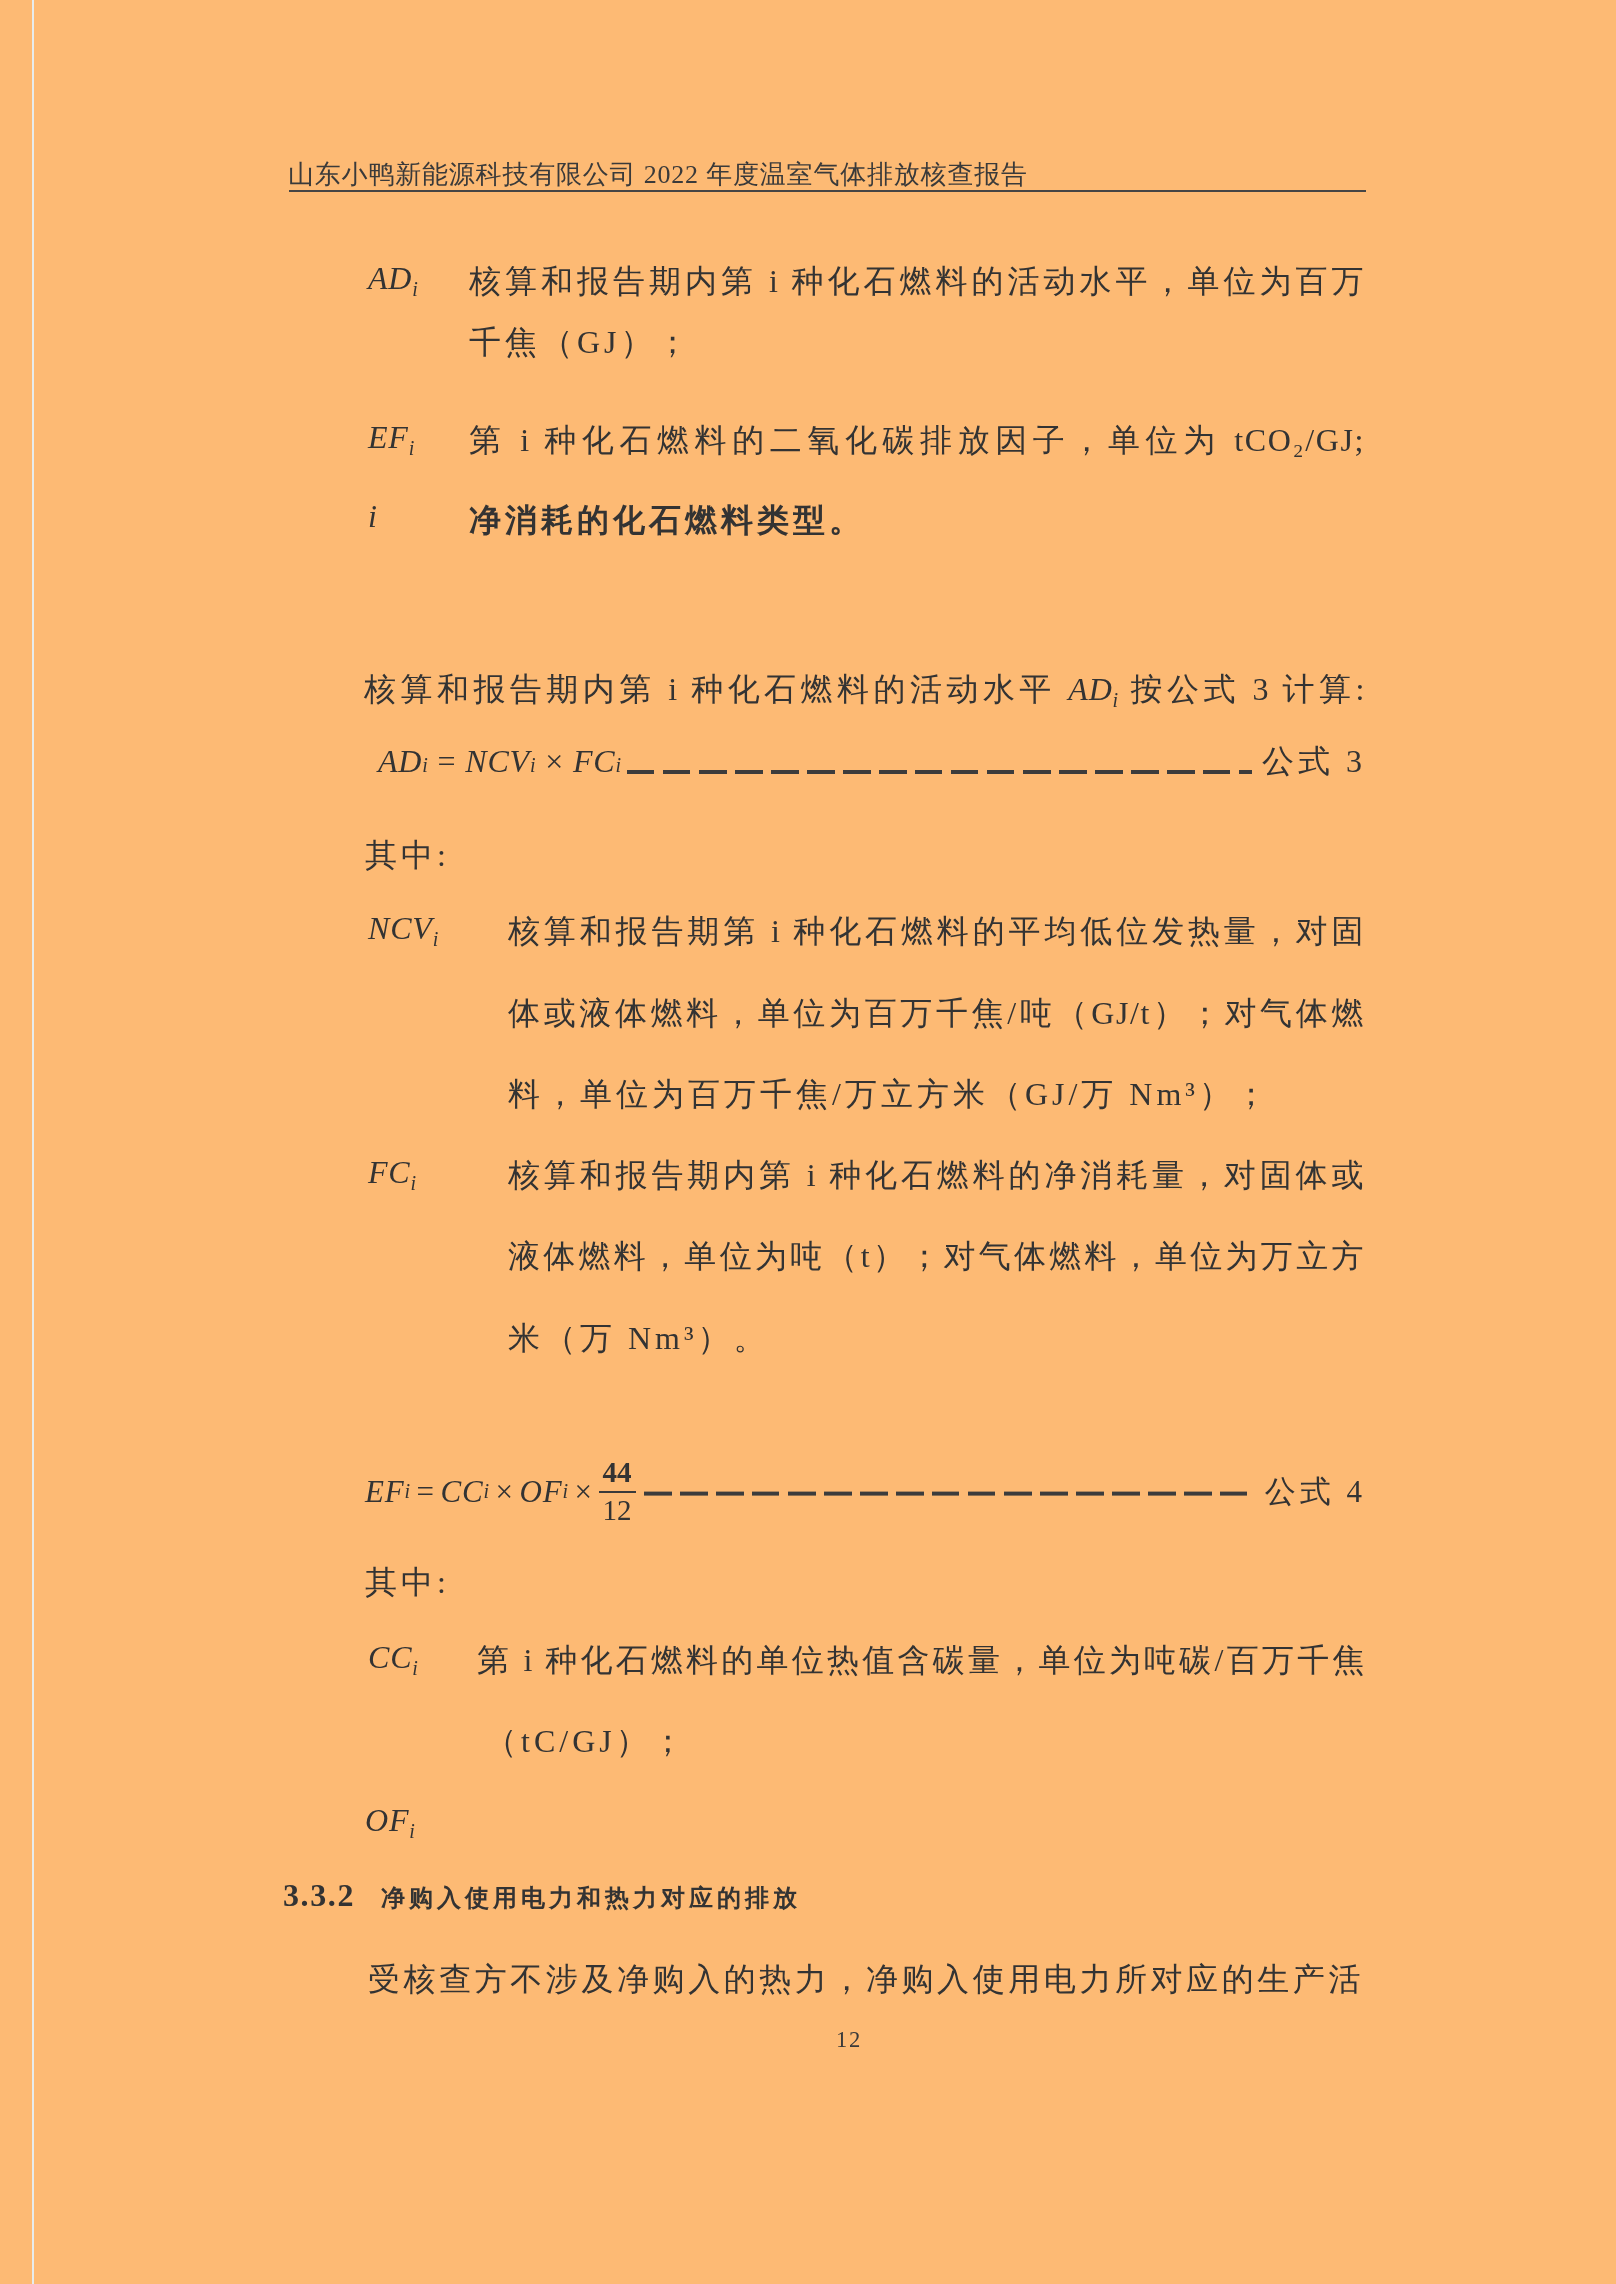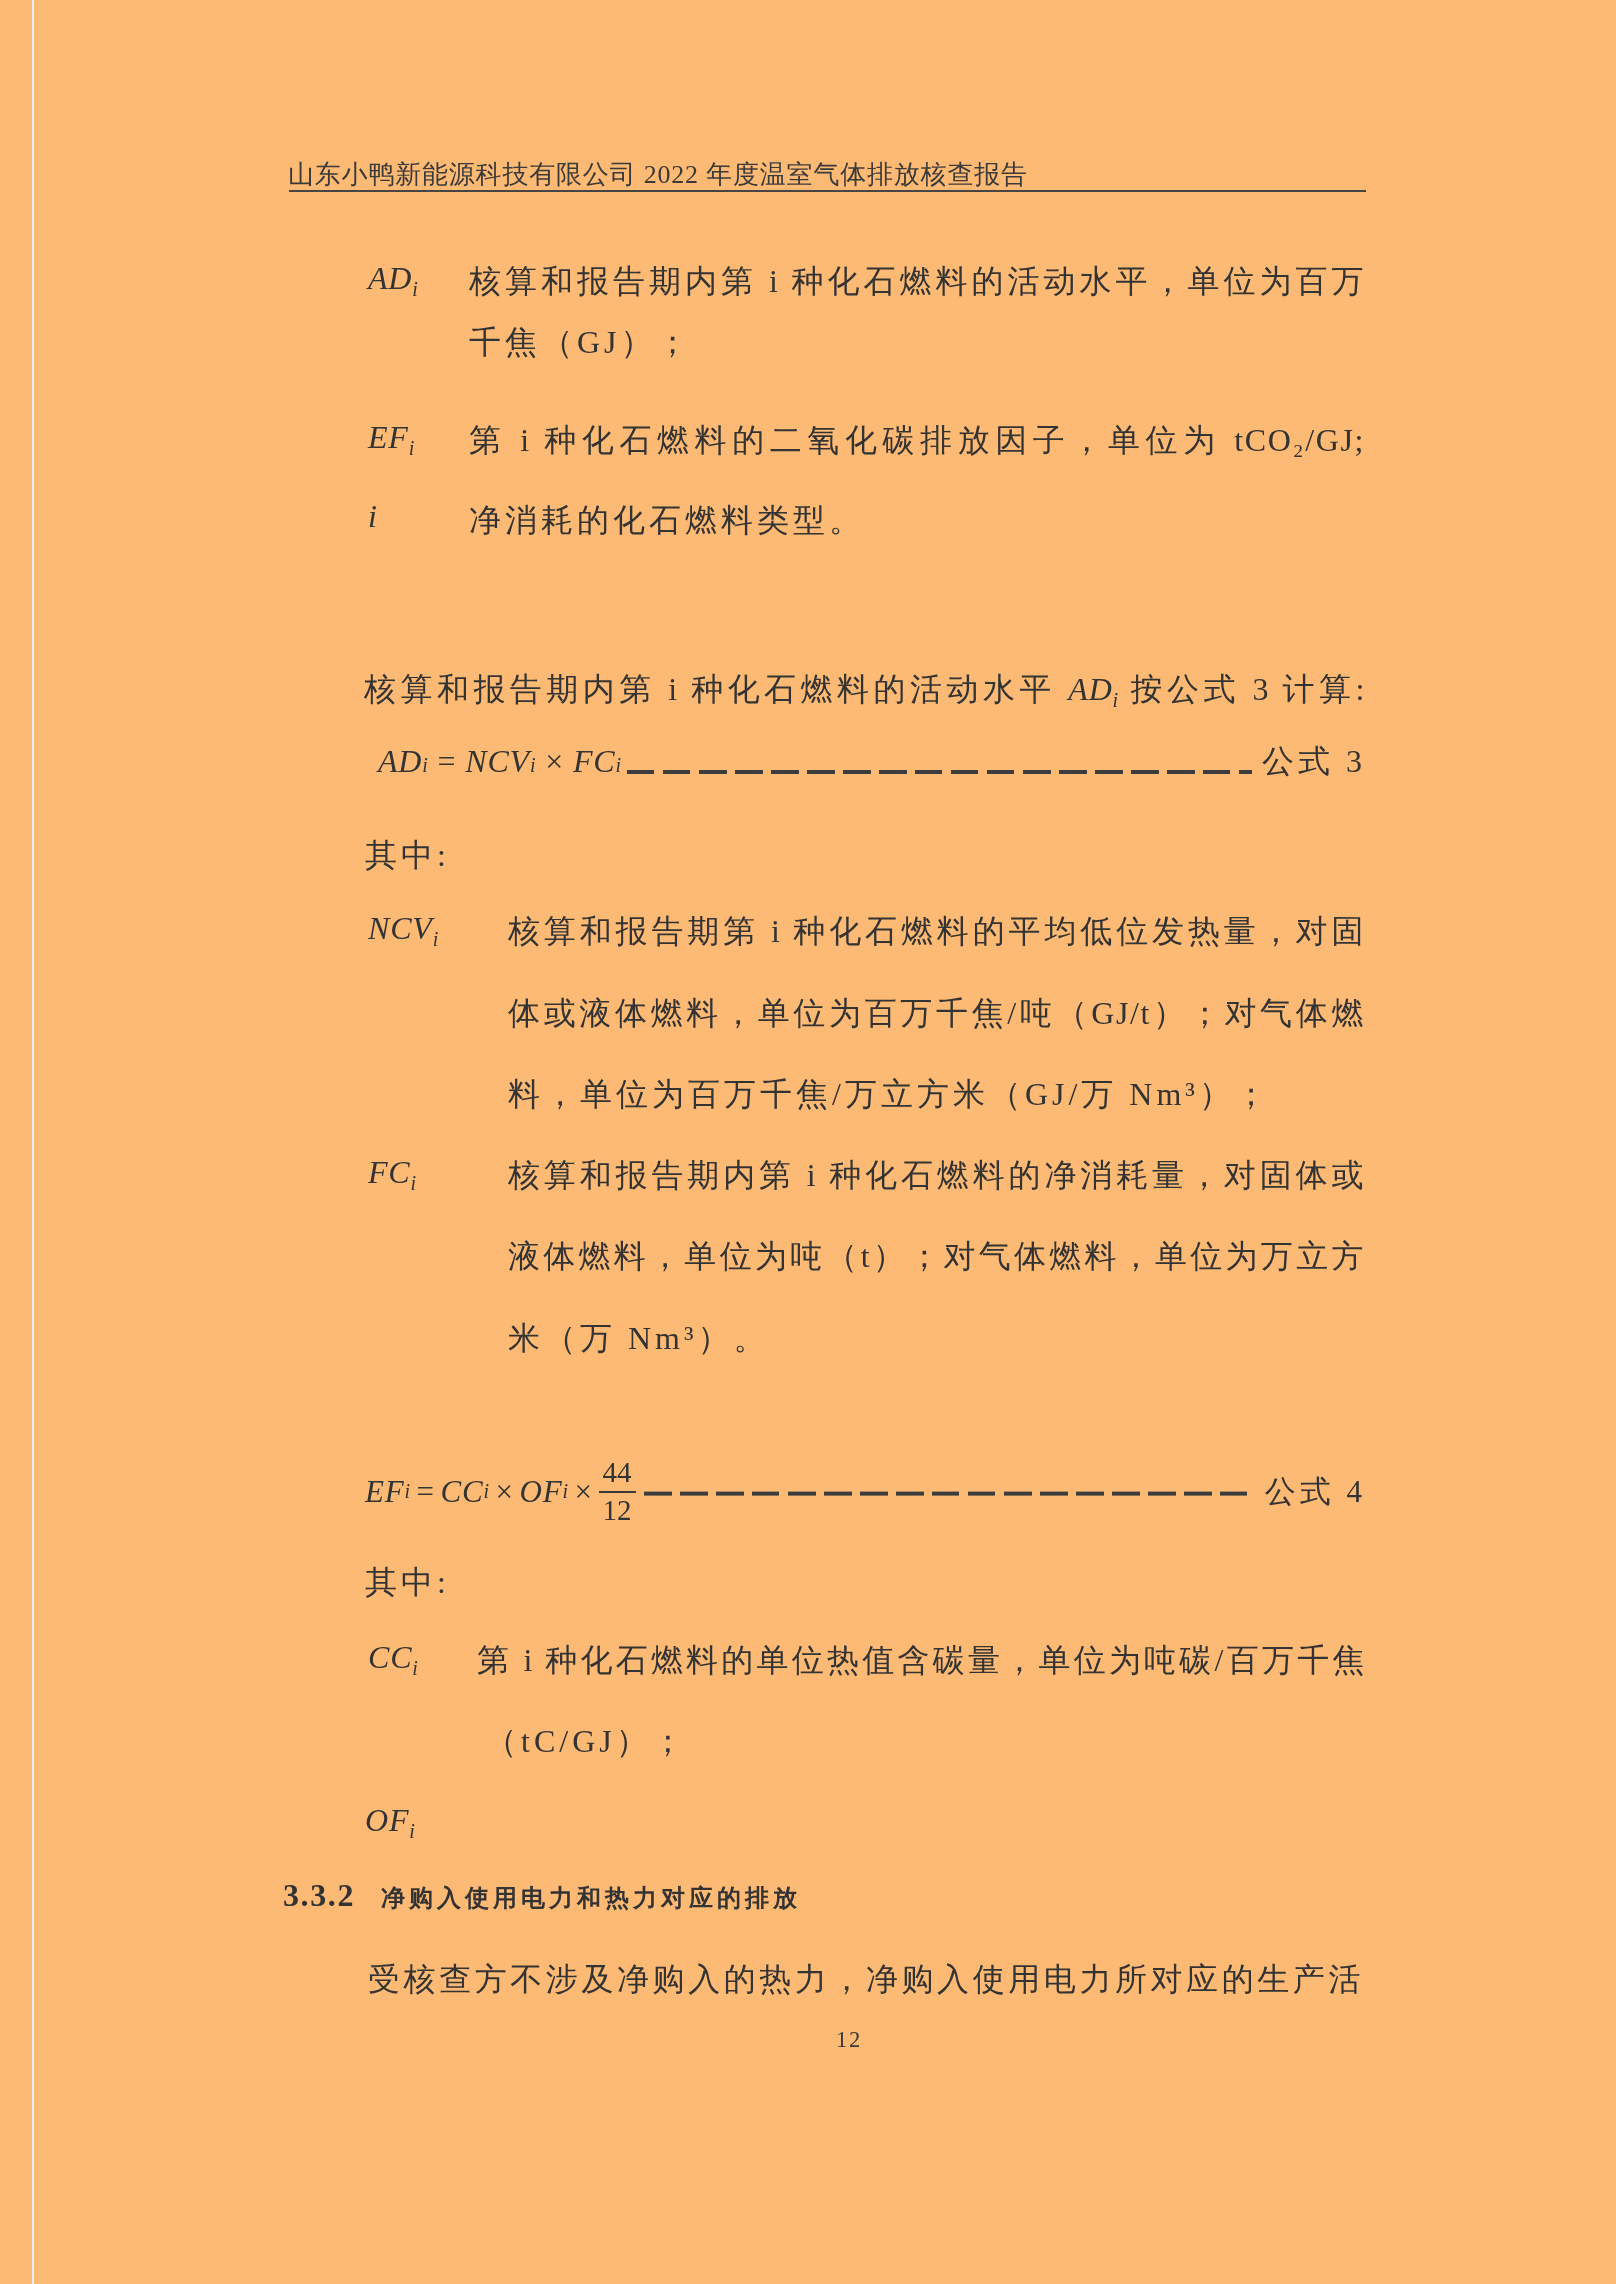--- a/index.html
+++ b/index.html
@@ -25,21 +25,21 @@
   .leader {
     flex:1 1 auto; height:4px; align-self:flex-end; margin:0 9.7px 9.7px 6.5px;
     background:repeating-linear-gradient(90deg,#3c3c3c 0 27.5px, rgba(0,0,0,0) 27.5px 36px);
   }
   .leader4 {
     flex:1 1 auto; height:4px; margin:0 9.7px 0 8px; transform:translateY(1.6px);
     background:repeating-linear-gradient(90deg,#3c3c3c 0 27.5px, rgba(0,0,0,0) 27.5px 36px);
   }
   .f-label { letter-spacing:4px; white-space:nowrap; }
   .frac { display:inline-flex; flex-direction:column; align-items:center; line-height:1.15; font-size:29px; letter-spacing:0; }
-  .frac-num { padding:0 4px 1.6px; border-bottom:2.4px solid #3a3a3a; }
+  .frac-num { padding:0 4px 1.6px; border-bottom:2.4px solid #3a3a3a;font-weight:bold; }
   .frac-den { padding-top:1.6px; }
 
   .sec { position:absolute; top:1877px; left:283px; white-space:nowrap; }
   .sec-num { font-size:32px; font-weight:700; letter-spacing:1.6px; }
   .sec-title { font-size:24px; font-weight:700; font-family:"Liberation Sans","DejaVu Sans",sans-serif; letter-spacing:4px; margin-left:26px; }
 
   .pagenum { position:absolute; top:2027px; left:81px; width:1536px; text-align:center; font-size:22.6px; letter-spacing:1.6px; color:#3a3a3a; }
 </style>
 </head>
 <body>
@@ -51,21 +51,21 @@
   <div class="hdr-rule"></div>
 
   <div class="ln" style="top:260px; left:368px;"><span class="term">AD</span><sub class="si">i</sub></div>
   <div class="ln just" style="top:260px; left:469px; width:896px;">核算和报告期内第 i 种化石燃料的活动水平，单位为百万</div>
   <div class="ln" style="top:321px; left:469px;">千焦（GJ）；</div>
 
   <div class="ln" style="top:419px; left:368px;"><span class="term">EF</span><sub class="si">i</sub></div>
   <div class="ln just" style="top:419px; left:469px; width:896px;">第 i 种化石燃料的二氧化碳排放因子，单位为 tCO₂/GJ;</div>
 
   <div class="ln" style="top:498px; left:368px;"><span class="term">i</span></div>
-  <div class="ln" style="top:499px; left:469px;">净消耗的化石燃料类型。</div>
+  <div class="ln" style="top:499px; left:469px;font-weight:bold;">净消耗的化石燃料类型。</div>
 
   <div class="ln just" style="top:668px; left:364px; width:1002px;"><span>核算和报告期内第 i 种化石燃料的活动水平</span> <span class="term">AD</span><sub class="si">i</sub> <span>按公式 3 计算:</span></div>
 
   <div class="f3">
     <span class="term">AD</span>
       <sub class="si">i</sub>
     <span class="op">=</span>
     <span class="term">NCV</span>
       <sub class="si">i</sub>
     <span class="op">×</span>

